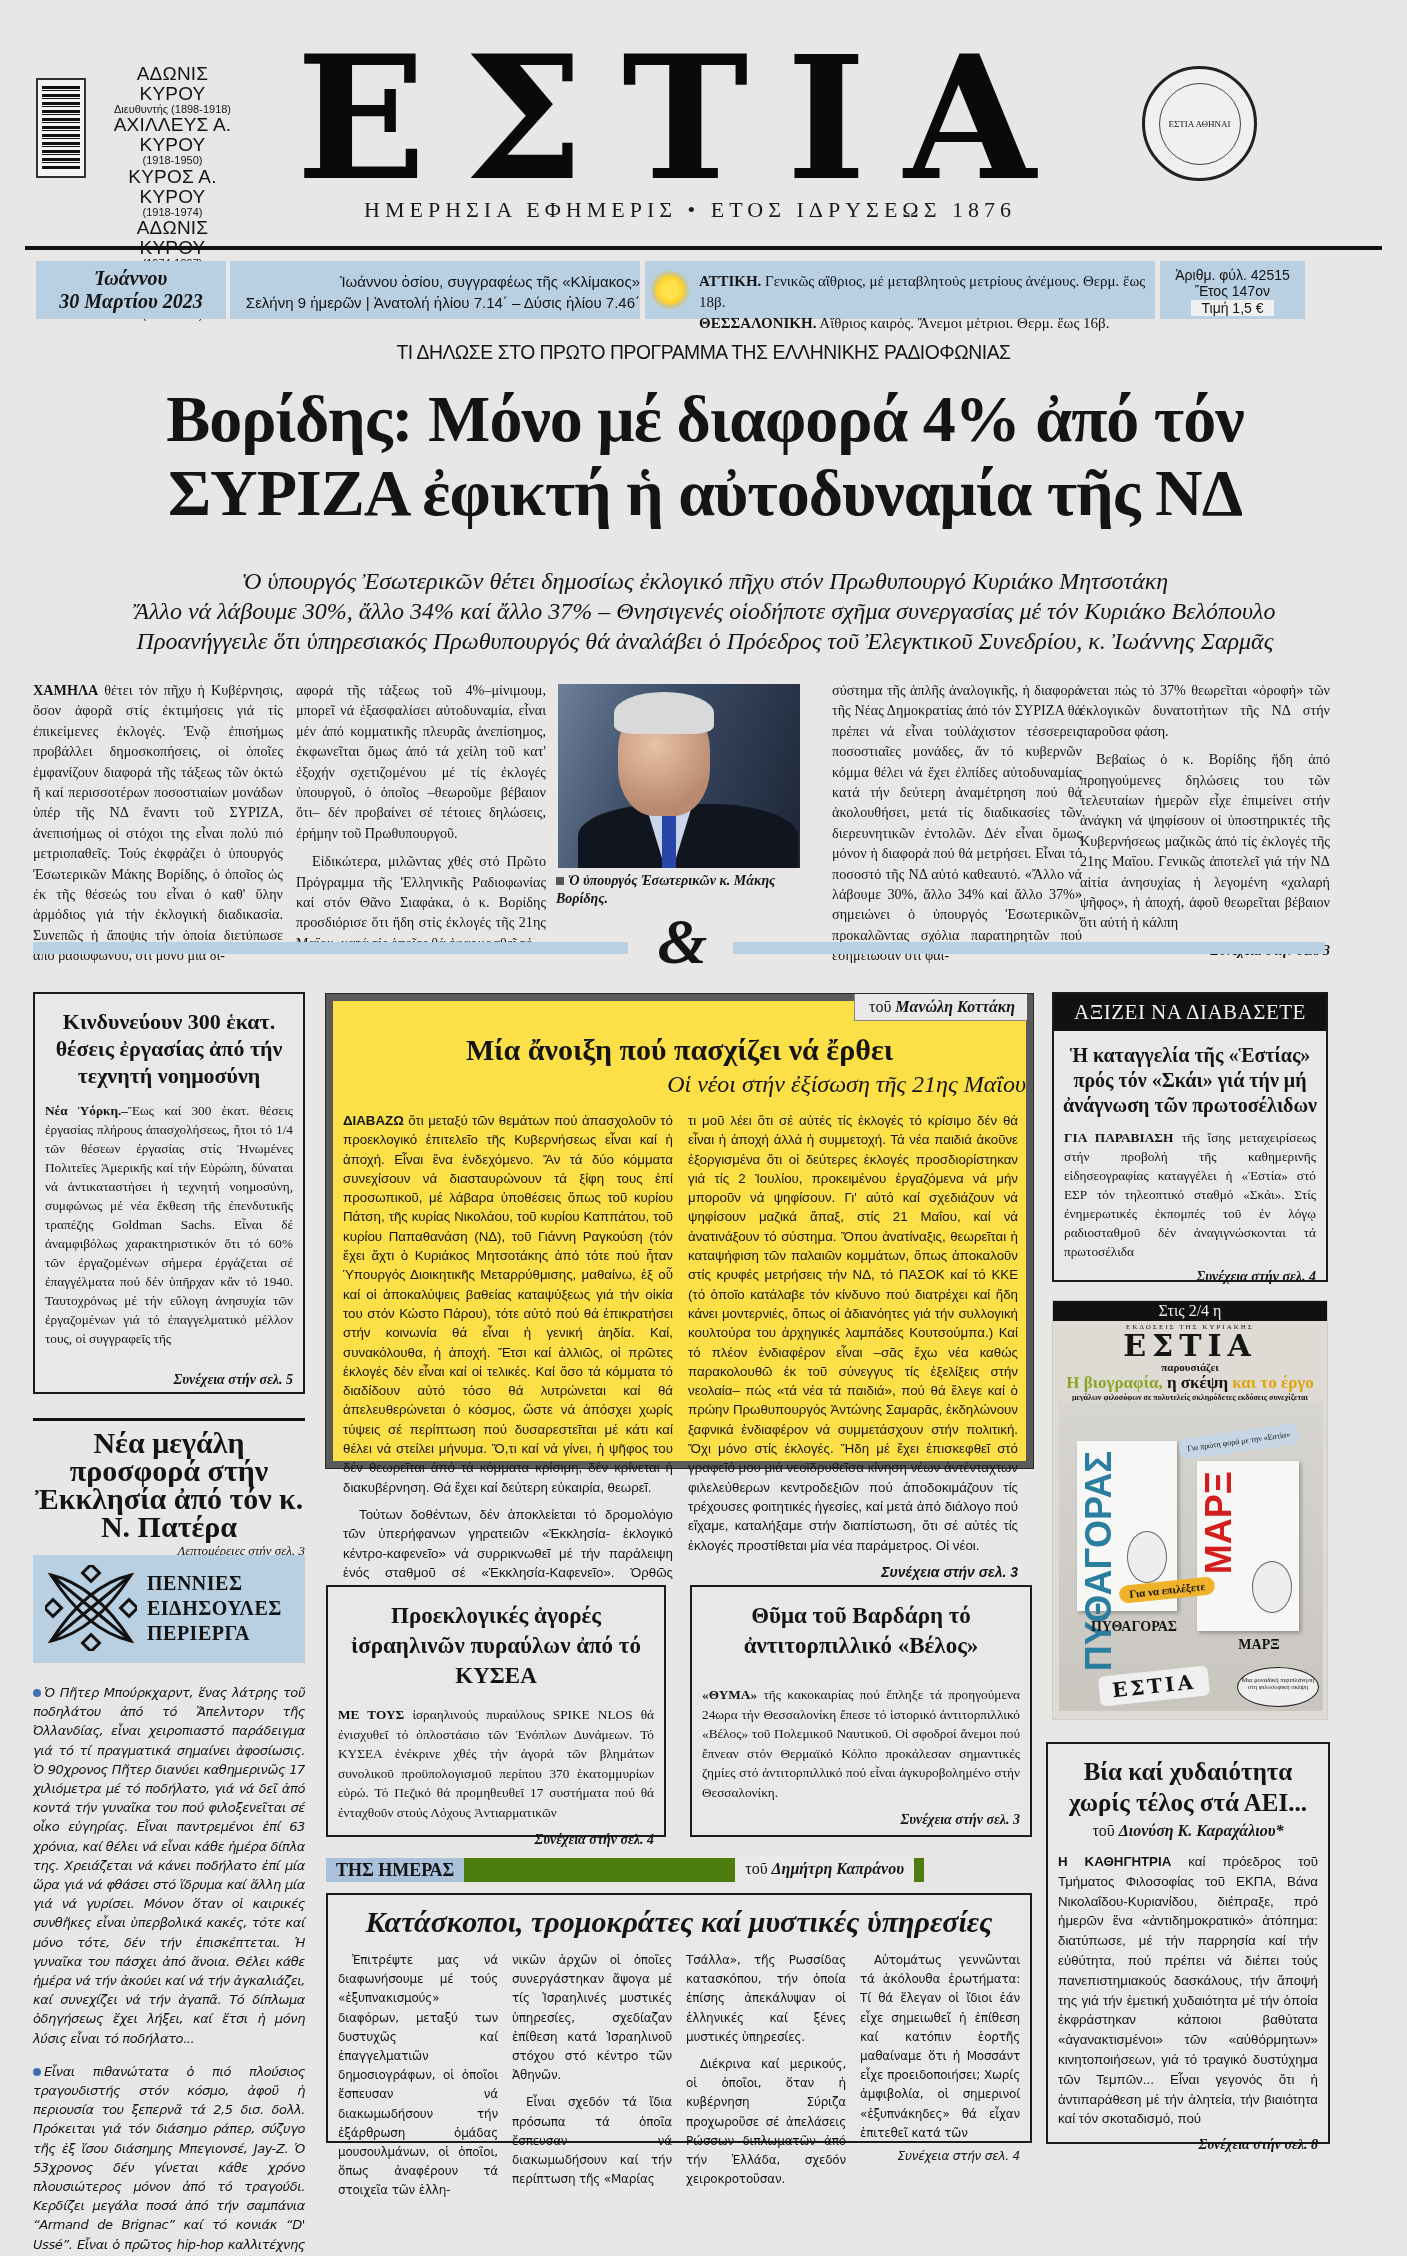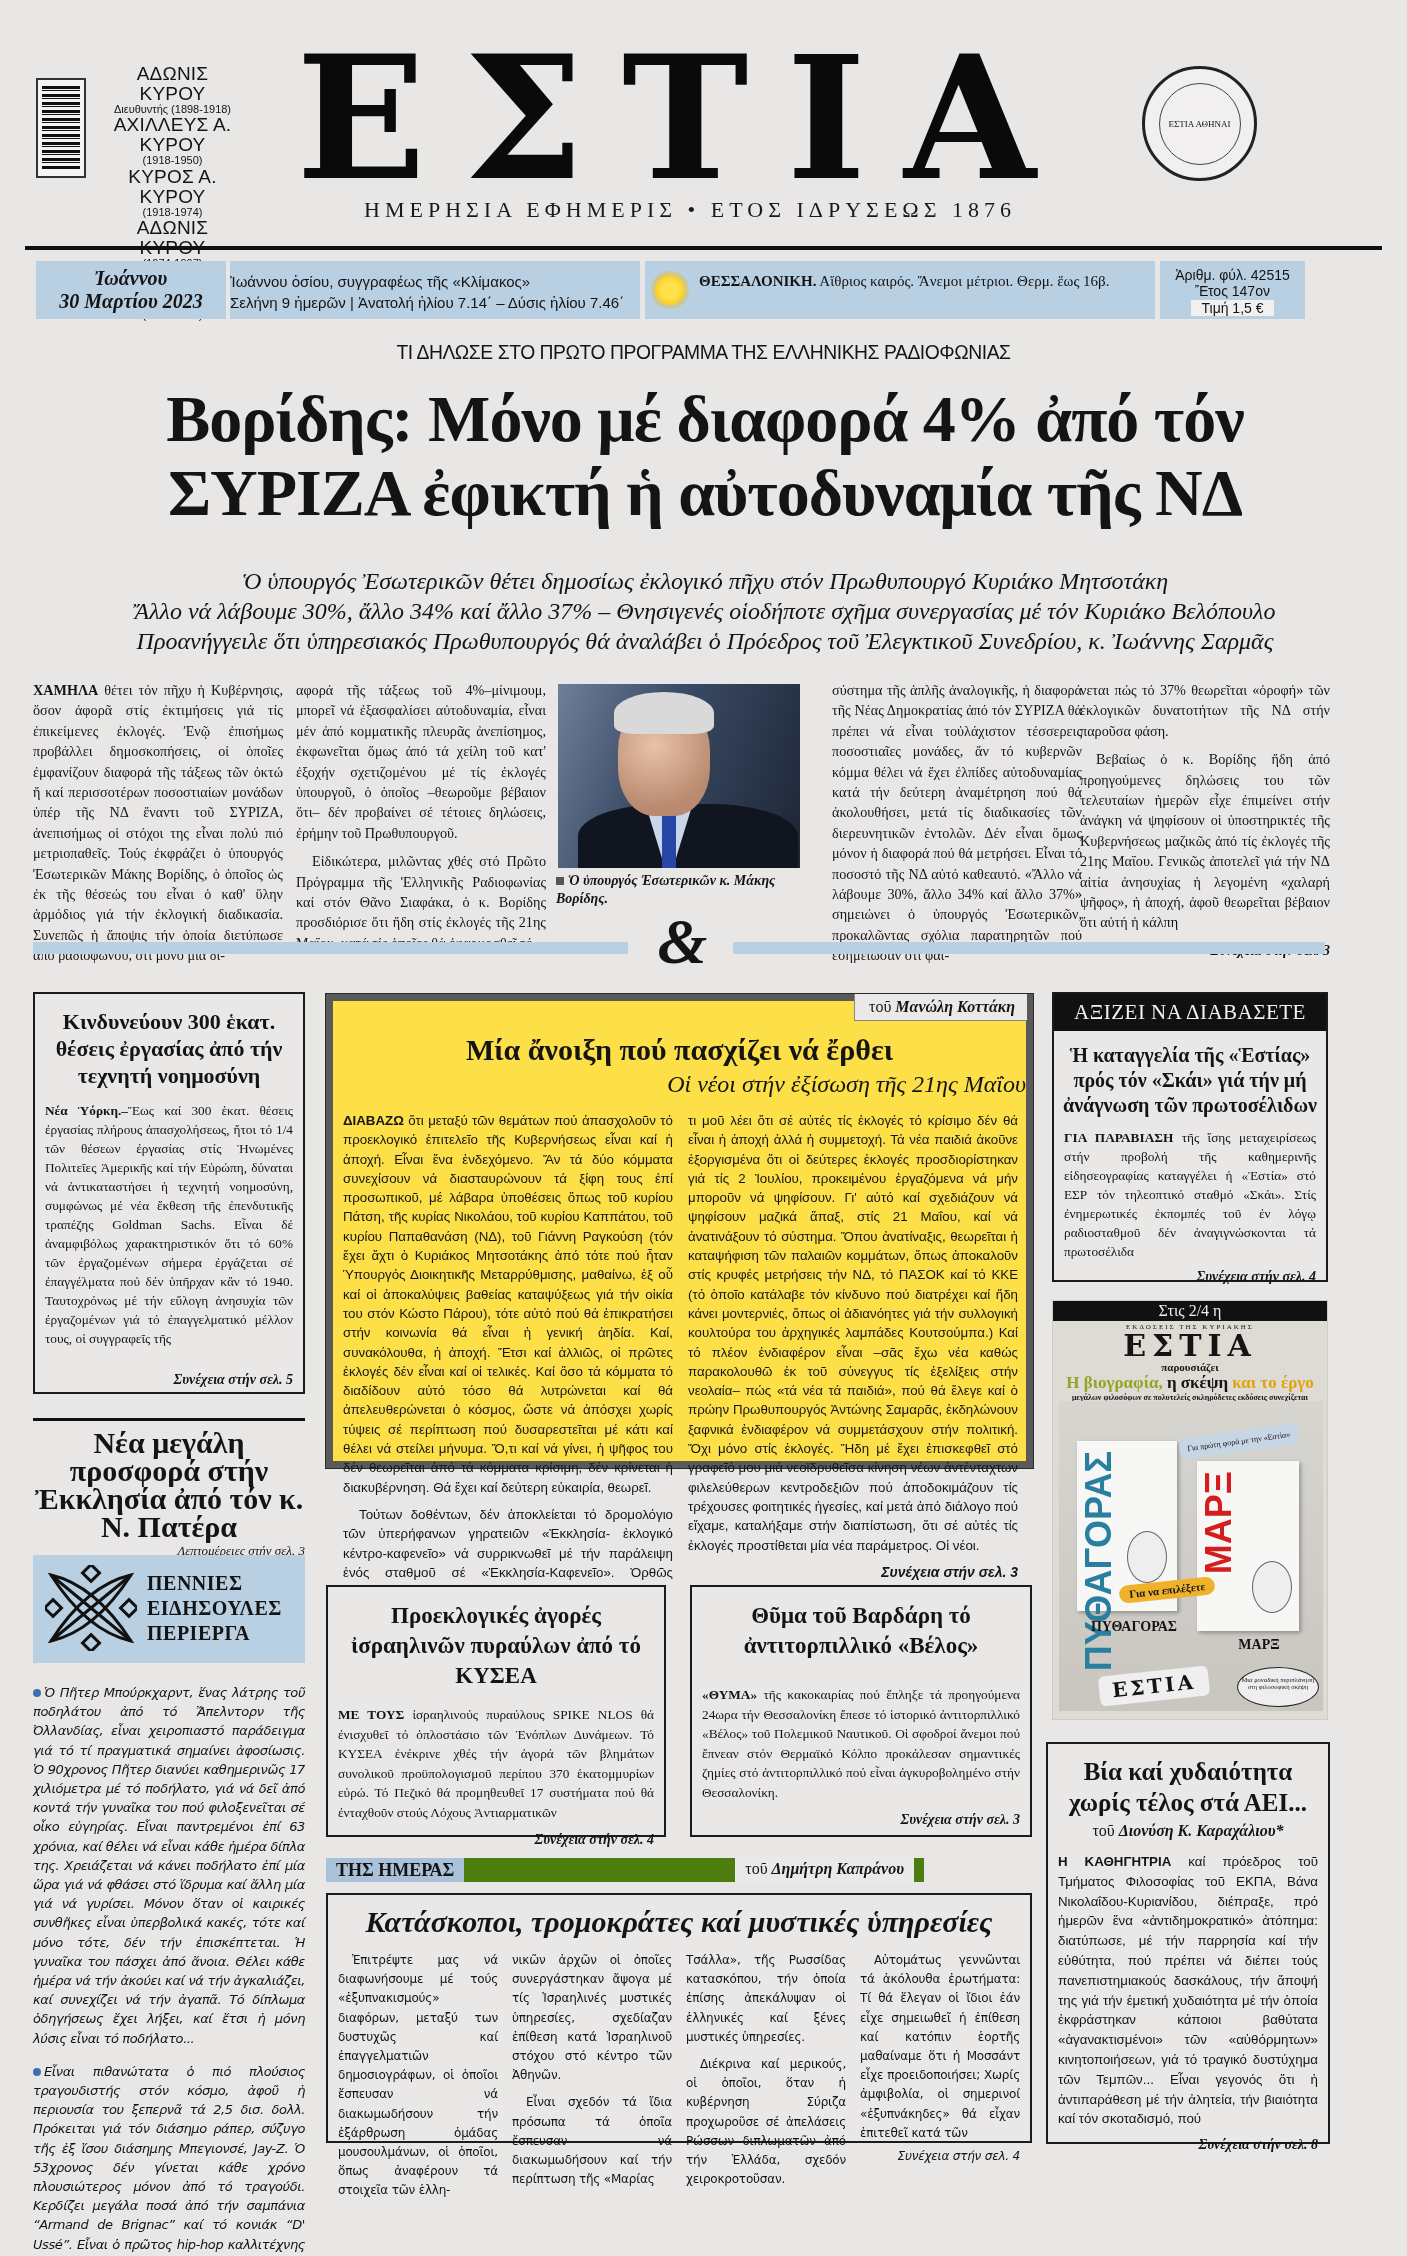--- a/index.html
+++ b/index.html
@@ -48,21 +48,21 @@
     left: 340px; top: 197px; width: 700px; text-align: center;
     font-size: 22px; letter-spacing: 5px; color: #1a1a1a;
   }
   .rule-thick { left: 25px; top: 246px; width: 1357px; height: 4px; background: #111; }
 
   
   .strip { top: 261px; height: 58px; background: #b9cfe2; }
   .date-box { left: 36px; width: 190px; text-align: center; padding-top: 6px; }
   .date-box .day { font-size: 20px; font-style: italic; font-weight: bold; }
   .date-box .date { font-size: 20px; font-style: italic; font-weight: bold; }
-  .saint-box { left: 230px; width: 410px; text-align: left; padding-top: 10px;
+  .saint-box { left: 230px; width: 410px; text-align: right; padding-top: 10px;
     font-family: "Liberation Sans", sans-serif; font-size: 15px; line-height: 21px; }
   .weather-box { left: 645px; width: 510px; padding: 10px 0 0 54px;
     font-size: 15px; line-height: 21px; }
   .weather-box b { font-weight: bold; }
   .sun {
     position: absolute; left: 10px; top: 14px; width: 30px; height: 30px; border-radius: 50%;
     background: radial-gradient(circle, #ffe14a 40%, #f2b705 100%);
     box-shadow: 0 0 0 4px rgba(242,183,5,0.35);
   }
   .issue-box { left: 1160px; width: 145px; text-align: center; padding-top: 6px;
@@ -202,20 +202,21 @@
 <div class="abs strip date-box">
   <div class="day">Ἰωάννου</div>
   <div class="date">30 Μαρτίου 2023</div>
 </div>
 <div class="abs strip saint-box">
   <div>Ἰωάννου ὁσίου, συγγραφέως τῆς «Κλίμακος»</div>
   <div>Σελήνη 9 ἡμερῶν | Ἀνατολή ἡλίου 7.14΄ – Δύσις ἡλίου 7.46΄</div>
 </div>
 <div class="abs strip weather-box">
   <span class="sun"></span>
+  <div><b>ΑΤΤΙΚΗ.</b> <span>Γενικῶς αἴθριος, μέ μεταβλητούς μετρίους ἀνέμους. Θερμ. ἕως 18β.</span></div>
   <div><b>ΘΕΣΣΑΛΟΝΙΚΗ.</b> <span>Αἴθριος καιρός. Ἄνεμοι μέτριοι. Θερμ. ἕως 16β.</span></div>
 </div>
 <div class="abs strip issue-box">
   <div>Ἀριθμ. φύλ. 42515</div>
   <div>Ἔτος 147ον</div>
   <div class="price">Τιμή 1,5 €</div>
 </div>
 
 <div class="abs kicker">ΤΙ ΔΗΛΩΣΕ ΣΤΟ ΠΡΩΤΟ ΠΡΟΓΡΑΜΜΑ ΤΗΣ ΕΛΛΗΝΙΚΗΣ ΡΑΔΙΟΦΩΝΙΑΣ</div>
 <div class="abs headline">

